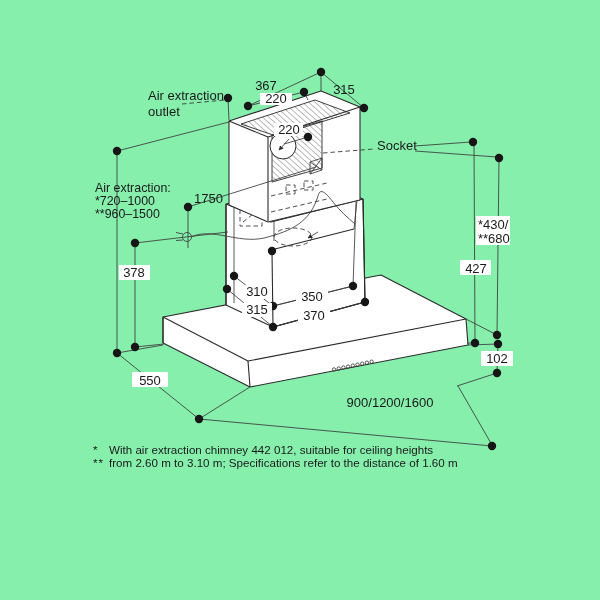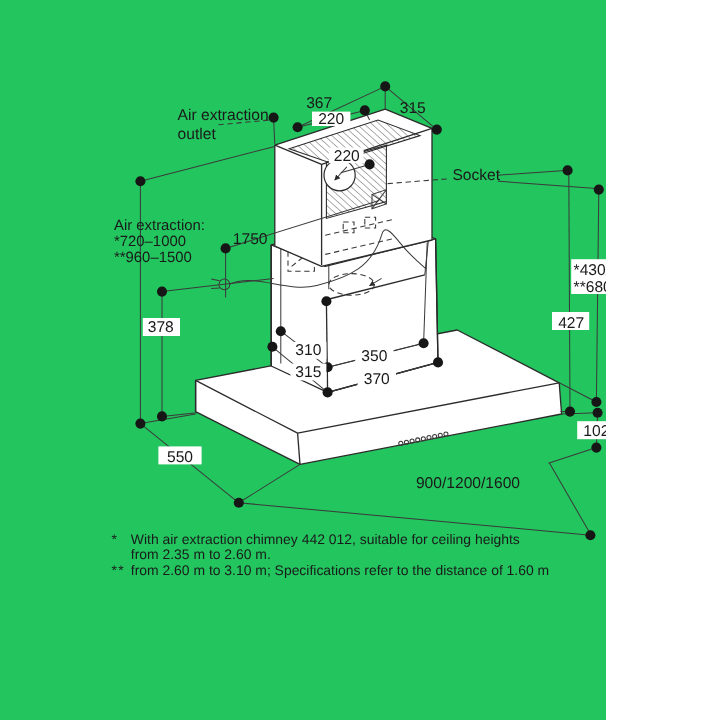--- a/index.html
+++ b/index.html
@@ -1,35 +1,35 @@
 <!DOCTYPE html>
 <html><head>
 <meta charset="utf-8">
 <style>
   html,body{margin:0;padding:0;background:#ffffff;}
-  .stage{position:relative;width:505px;height:600px;background:#22c55e;overflow:hidden;
+  .stage{position:relative;width:600px;height:600px;background:#86efac;overflow:hidden;
          font-family:"Liberation Sans",sans-serif;}
   svg{position:absolute;left:0;top:0;}
   
   .edge{stroke:#2b2b2b;stroke-width:1.1;fill:none;stroke-linejoin:round;}
   .face{fill:#ffffff;stroke:#2b2b2b;stroke-width:1.1;stroke-linejoin:round;}
   .thin{stroke:#3a3a3a;stroke-width:0.85;fill:none;}
   .dashed{stroke:#3a3a3a;stroke-width:0.9;fill:none;stroke-dasharray:4.5,3;}
   .dot{fill:#161616;stroke:none;}
   .mask{fill:#ffffff;stroke:none;}
   .dim{font-family:"Liberation Sans",sans-serif;font-size:13px;fill:#1a1a1a;}
   .dim.mid{text-anchor:middle;}
   .lbl{font-family:"Liberation Sans",sans-serif;font-size:13px;fill:#1a1a1a;}
   .note{font-family:"Liberation Sans",sans-serif;font-size:12.4px;fill:#1a1a1a;}
   
   .footnotes{position:absolute;left:93px;top:443px;width:440px;color:#1a1a1a;
              font-size:11.6px;line-height:13.2px;}
   .fn{display:flex;}
   .fn .marker{width:16px;flex:0 0 16px;letter-spacing:1px;}
-  .fn .fl{display:block;}
+  .fn .fl{display:block;text-align:center;}
 </style>
 </head>
 <body>
 
 <div class="stage">
 <svg width="600" height="600" viewBox="0 0 600 600">
   <defs>
     <pattern id="hatch" width="4.2" height="4.2" patternUnits="userSpaceOnUse" patternTransform="rotate(-48)">
       <line x1="0" y1="0" x2="0" y2="4.2" stroke="#4a4a4a" stroke-width="0.75"></line>
     </pattern>
@@ -241,21 +241,20 @@
     <text class="dim mid" x="150" y="385">550</text>
     <text class="dim mid" x="390" y="407">900/1200/1600</text>
   </g>
 </svg>
 
   <div class="footnotes">
     <div class="fn">
       <span class="marker">*</span>
       <span>
         <span class="fl">With air extraction chimney 442 012, suitable for ceiling heights</span>
-        <span class="fl">from 2.35 m to 2.60 m.</span>
       </span>
     </div>
     <div class="fn">
       <span class="marker">**</span>
       <span>
         <span class="fl">from 2.60 m to 3.10 m; Specifications refer to the distance of 1.60 m</span>
       </span>
     </div>
   </div>
 </div>

